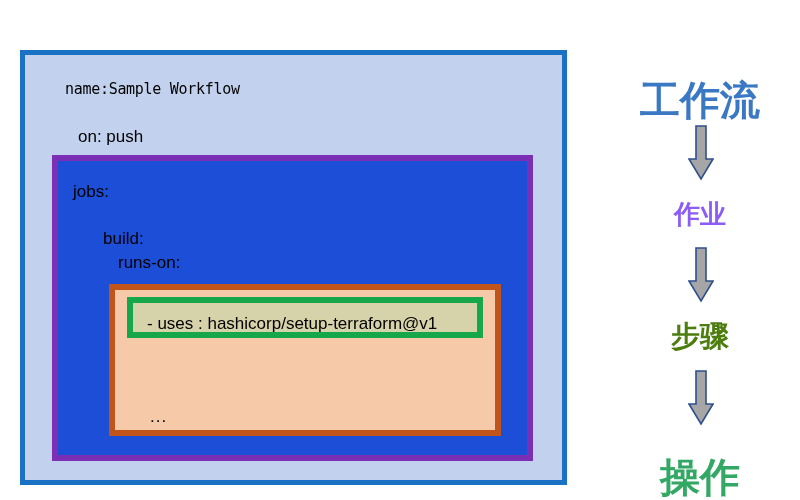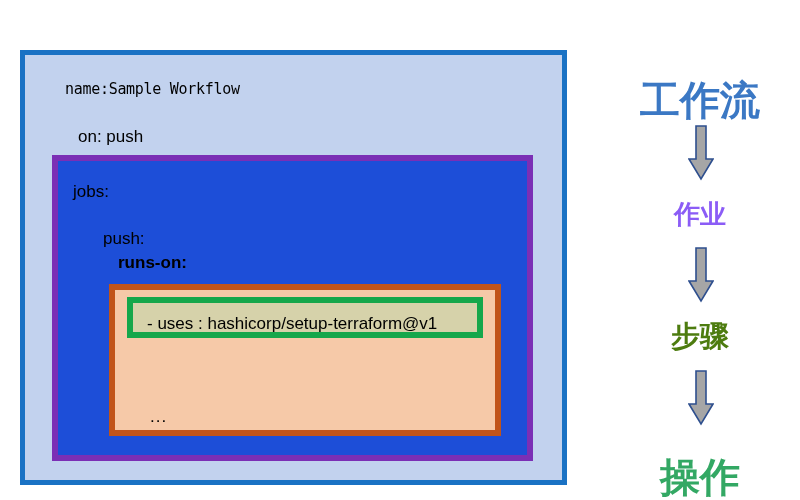--- a/index.html
+++ b/index.html
@@ -88,21 +88,20 @@
   }
 
   #build-line {
     left: 45px;
     top: 69px;
   }
 
   #runs-on-line {
     left: 60px;
     top: 93px;
-    font-weight: bold;
   }
 
   #steps-line {
     left: 12px;
     top: 19px;
   }
 
   #uses-line {
     position: absolute;
     left: 14px;
@@ -179,21 +178,21 @@
   <div class="box" id="workflow-box">
 
     <div class="line" id="name-line">name:Sample Workflow</div>
 
     <div class="line" id="on-line">on: push</div>
 
     <div class="box" id="jobs-box">
 
       <div class="line" id="jobs-line">jobs:</div>
 
-      <div class="line" id="build-line">push:</div>
+      <div class="line" id="build-line">build:</div>
 
       <div class="line" id="runs-on-line">runs-on:</div>
 
       <div class="box" id="steps-box">
 
         <div class="line" id="steps-line">steps:</div>
 
         <div class="box" id="uses-box">
           <div id="uses-line">- uses : hashicorp/setup-terraform@v1</div>
         </div>

